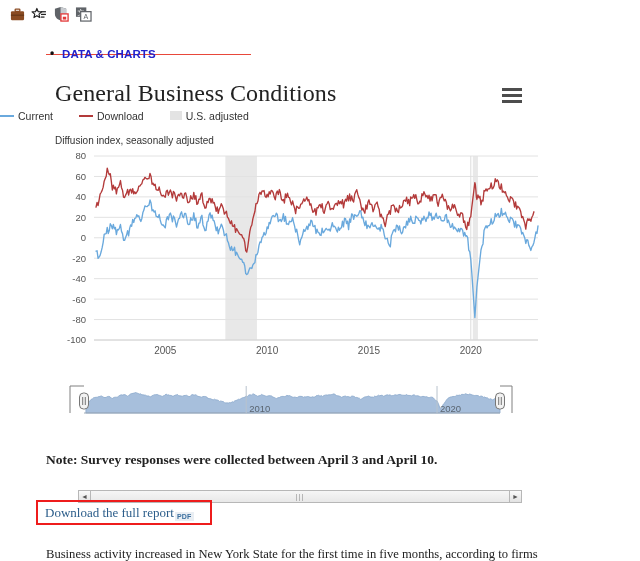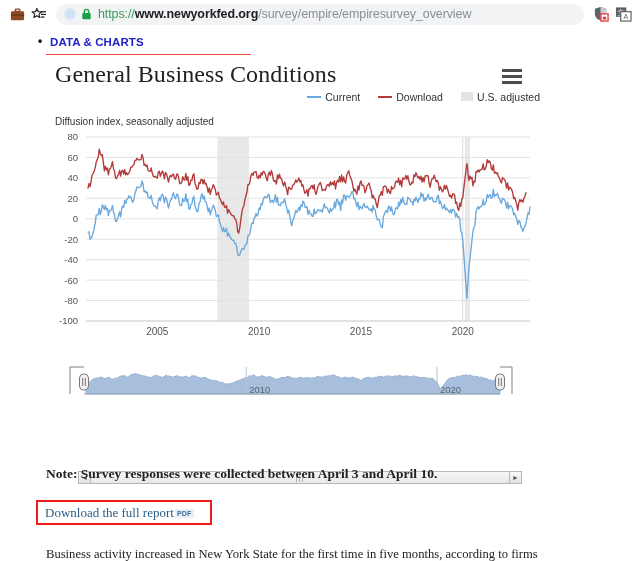--- a/index.html
+++ b/index.html
@@ -58,21 +58,21 @@
   .page{
     position:relative;
     width:640px;
     height:533px;
     background:#fff;
     overflow:hidden;
   }
 
   .navlist{
     list-style:none;
-    margin:4px;
+    margin:16px;
     padding:4px 0 0 46px;
   }
   .navlist li{
     position:relative;
     color:#2222cc;
     font-weight:bold;
     font-size:11.5px;
     letter-spacing:0.1px;
     line-height:13.5px;
     cursor:pointer;
@@ -113,39 +113,39 @@
     width:20px;height:15px;
     display:flex;flex-direction:column;justify-content:space-between;
     cursor:pointer;
   }
   .hamburger span{display:block;height:3px;background:#4d4d4d;border-radius:0;}
 
   .legend{
     position:absolute;
     left:0;top:32px;
     width:540px;
-    display:flex;justify-content:flex-end;align-items:center;
-    gap:18px;
+    display:flex;justify-content:flex-start;align-items:center;
+    gap:26px;
     font-size:10.5px;
     color:#333;
   }
   .legend-item{display:flex;align-items:center;gap:4px;cursor:pointer;}
   .legend-line{display:inline-block;width:14px;height:2px;}
   .legend-swatch{display:inline-block;width:12px;height:9px;background:#e3e3e3;}
 
   .axis-note{
     position:absolute;
     left:55px;top:57px;
     font-size:10px;
     color:#333;
   }
 
   .plot-wrap{
     position:absolute;
-    left:4px;top:72px;
+    left:12px;top:72px;
     width:540px;
     height:210px;
   }
 
   
   .navigator{
     position:absolute;
     left:62px;top:302px;
     width:458px;
     height:45px;
@@ -177,41 +177,41 @@
     border-left:none;border-right:none;
     box-sizing:border-box;
     display:flex;align-items:center;justify-content:center;
     cursor:pointer;
     font-size:8px;color:#9a9a9a;letter-spacing:1px;
   }
 
   
   .note{
     position:absolute;
-    left:46px;top:438px;
+    left:46px;top:424px;
     font-family:"Liberation Serif", serif;
     font-weight:bold;
     font-size:13.5px;
     color:#222;
   }
   .dl-box{
     position:absolute;
     left:36px;top:472px;
     width:176px;height:25px;
     border:2px solid #ee1c1c;
     box-sizing:border-box;
   }
   .dl-link{
     position:absolute;
     left:45px;top:477px;
     font-family:"Liberation Serif", serif;
     font-size:13px;
     color:#2b5d8a;
     cursor:pointer;
-    display:flex;align-items:center;gap:1px;
+    display:flex;align-items:flex-end;gap:1px;
   }
   .pdf-tag{
     font-family:"Liberation Sans", sans-serif;
     font-size:7px;font-weight:bold;
     color:#3b6f9e;
     background:#e9eef3;
     padding:1px 2px;
     letter-spacing:0.2px;
   }
   .body-copy{
@@ -239,30 +239,20 @@
 
   <div class="chrome-icon">
     <svg width="16" height="15" viewBox="0 0 18 16">
       <path d="M6.6 1.2 L8.1 4.8 L12 5.1 L9 7.6 L9.9 11.4 L6.6 9.3 L3.3 11.4 L4.2 7.6 L1.2 5.1 L5.1 4.8 Z" fill="none" stroke="#222" stroke-width="1.3" stroke-linejoin="round"></path>
       <rect x="11.2" y="4.2" width="5.6" height="1.4" fill="#222"></rect>
       <rect x="11.2" y="7.2" width="5.6" height="1.4" fill="#222"></rect>
       <rect x="11.2" y="10.2" width="4" height="1.4" fill="#222"></rect>
     </svg>
   </div>
 
-  <div class="omnibox">
-    <span class="omni-dot"></span>
-    <span class="lock-ico">
-      <svg width="11" height="12" viewBox="0 0 12 13">
-        <rect x="1.4" y="5.4" width="9.2" height="6.8" rx="1.2" fill="#17a24a"></rect>
-        <path d="M3.6 5.4 V3.8 a2.4 2.4 0 0 1 4.8 0 V5.4" fill="none" stroke="#17a24a" stroke-width="1.5"></path>
-      </svg>
-    </span>
-    <span class="url-text"><span class="scheme">https://</span><span class="host">www.newyorkfed.org</span><span class="path">/survey/empire/empiresurvey_overview</span></span>
-  </div>
 
   <div class="chrome-icon">
     <svg width="17" height="16" viewBox="0 0 18 17">
       <path d="M8 1 L14 3 V8.5 C14 12 11.2 14.4 8 15.4 C4.8 14.4 2 12 2 8.5 V3 Z" fill="#5f6368"></path>
       <path d="M8 1 L14 3 V8.5 C14 12 11.2 14.4 8 15.4 Z" fill="#c9ccd0"></path>
       <rect x="8.4" y="8.4" width="7.6" height="7.6" fill="#fff" stroke="#e33a3a" stroke-width="1.4"></rect>
       <rect x="10.4" y="11.4" width="3.6" height="3" fill="#e33a3a"></rect>
     </svg>
   </div>
 

